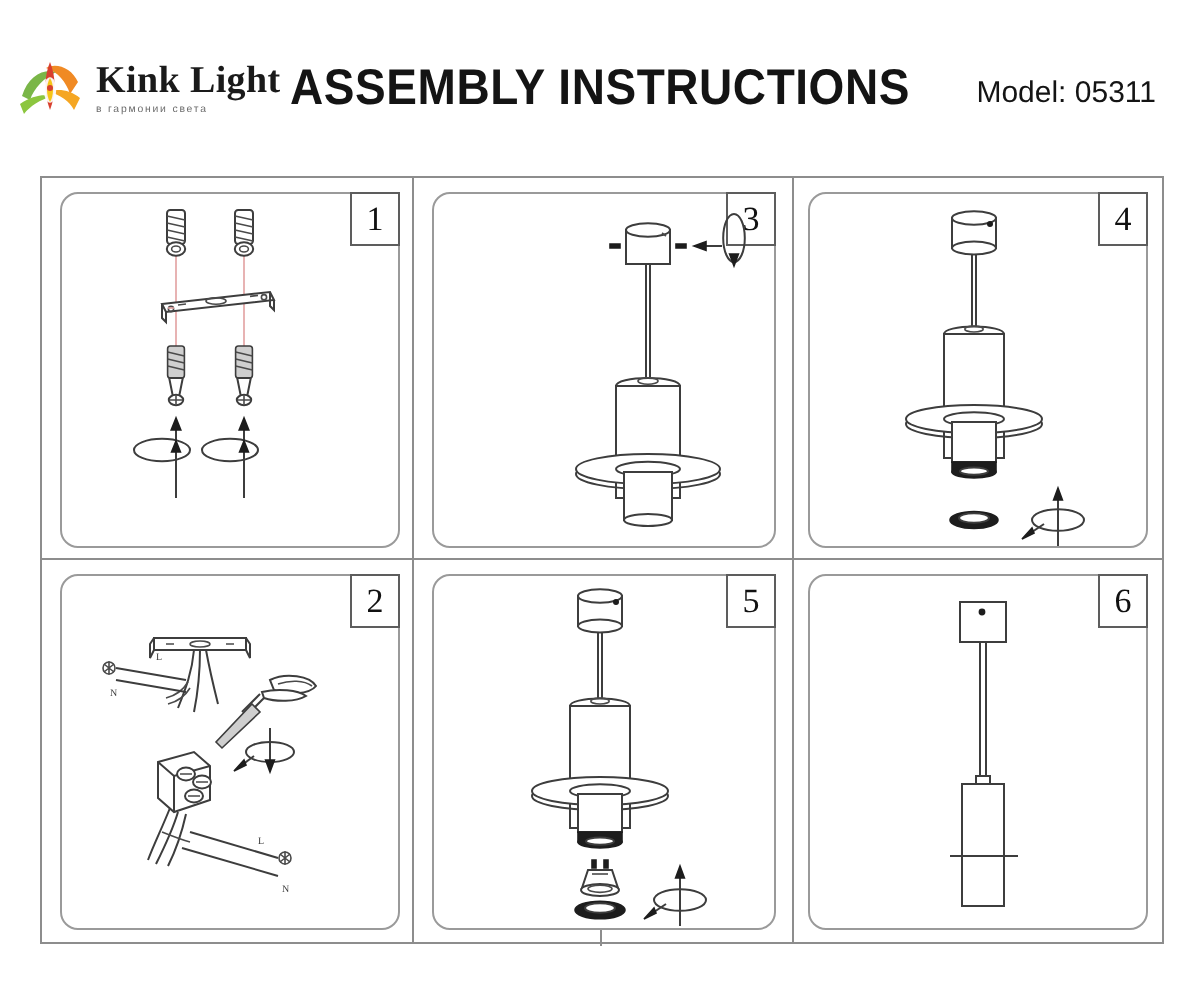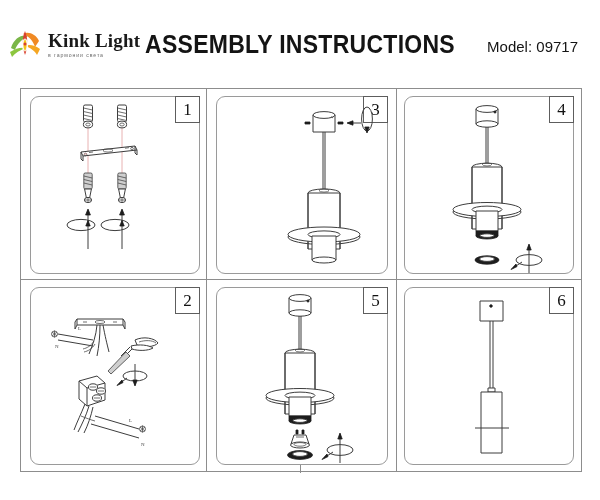--- a/index.html
+++ b/index.html
@@ -71,21 +71,21 @@
           </g>
         </svg>
       </div>
       <div class="logo-text">
         <span class="logo-name">Kink Light</span>
         <span class="logo-slogan">в гармонии света</span>
       </div>
     </div>
 
     <div class="title">ASSEMBLY INSTRUCTIONS</div>
-    <div class="model">Model: 09717</div>
+    <div class="model">Model: 05311</div>
   </div>
 
   <div class="frame">
     <div class="grid">
       <div class="vline" style="left:185px;"></div>
       <div class="vline" style="left:375px;"></div>
       <div class="hline" style="top:190px;"></div>
       <div class="tickline" style="left:279px;top:374px;height:10px;"></div>
     </div>
 

